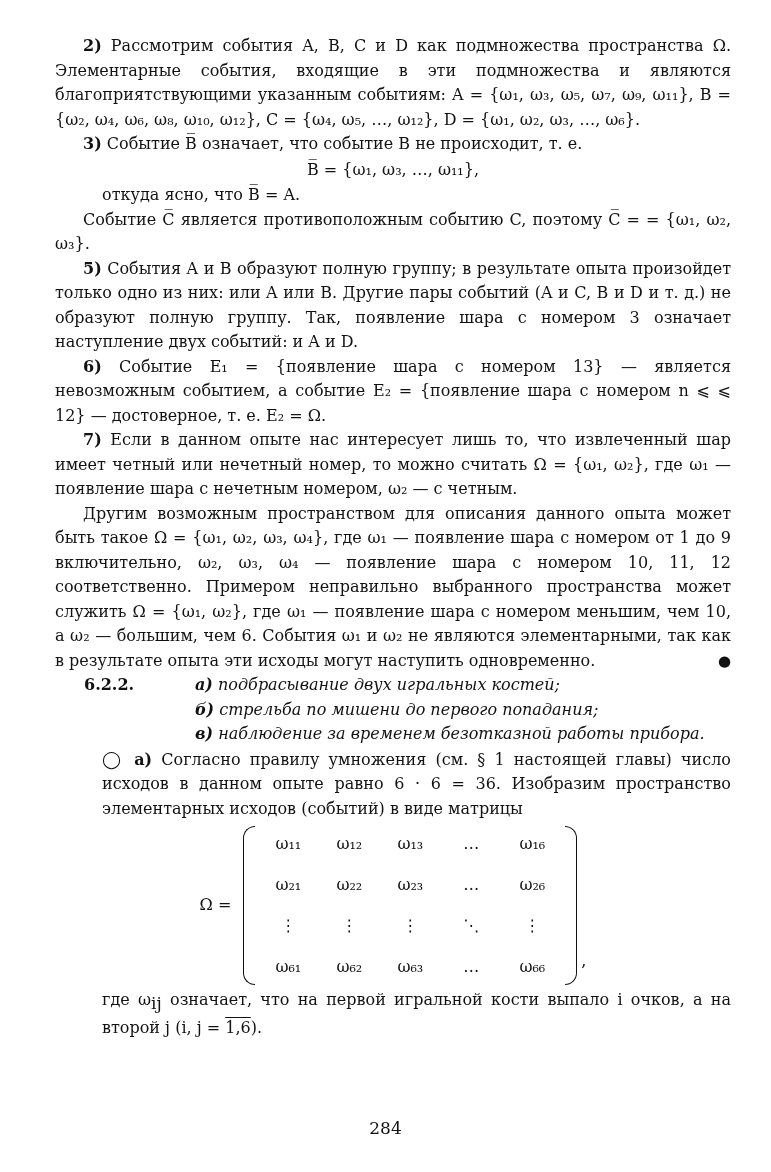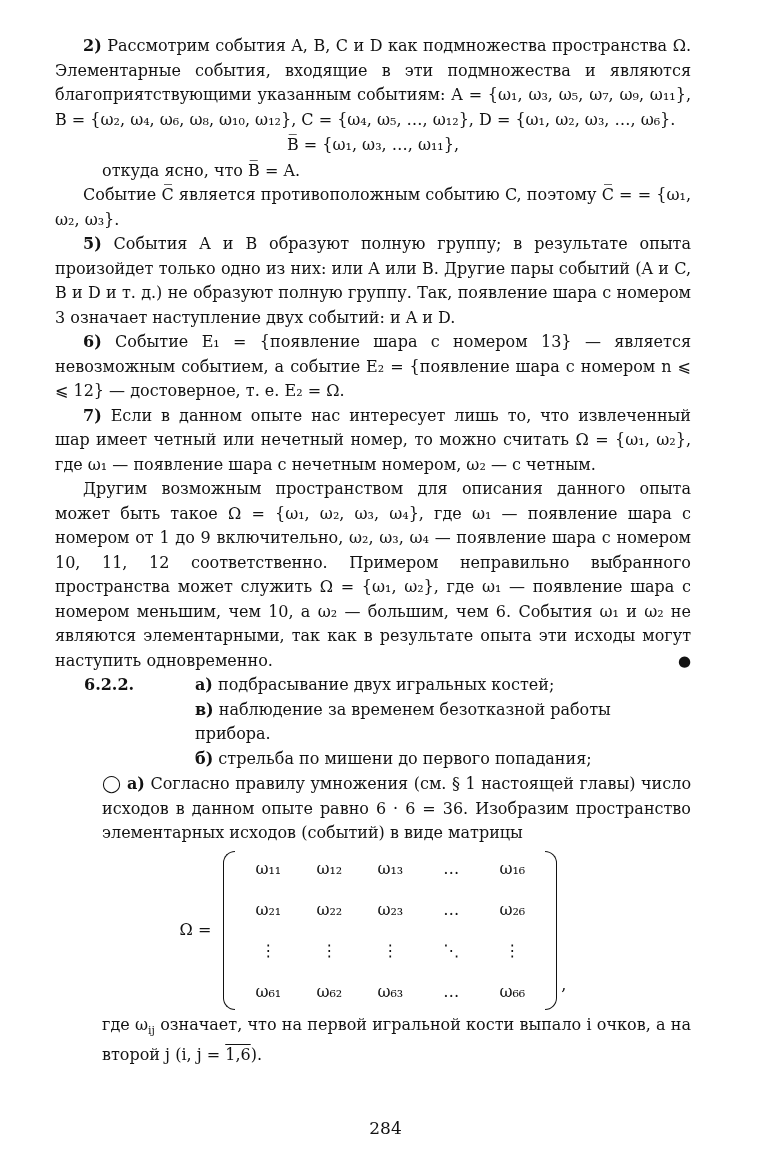--- a/index.html
+++ b/index.html
@@ -5,36 +5,36 @@
   * { box-sizing: border-box; }
   html, body { margin: 0; padding: 0; background: #ffffff; }
   .page {
     width: 771px;
     height: 1172px;
     background: #ffffff;
     color: #121212;
     font-family: "DejaVu Serif", "Liberation Serif", serif;
     font-size: 16px;
     line-height: 24.5px;
-    padding: 34px 80px 0 55px;
+    padding: 34px 40px 0 55px;
     position: relative;
     overflow: hidden;
   }
   p { margin: 0; text-align: justify; }
   .para { text-indent: 28px; }
   .noindent { text-indent: 0; margin-left: 47px; }
   .display { text-align: center; text-indent: 0; margin: 1px 0; }
   b { font-weight: bold; }
 
   .qed-dot { float: right; font-size: 15px; }
 
   .problem { display: flex; margin-left: 29px; }
   .prob-num { flex: 0 0 88px; }
   .prob-body { flex: 1; }
-  .prob-list { margin-left: 23px; }
+  .prob-list { margin-left: 23px; font-style: italic; }
   .prob-list p { text-align: left; }
 
   .open-circle { font-size: 17px; }
 
   .matrix-row { display: flex; justify-content: center; align-items: center; margin: 5px 0 3px; }
   .mat-lhs { margin-right: 12px; }
   .paren { width: 12px; align-self: stretch; }
   .paren-l { border-left: 1.6px solid #121212; border-top: 1.6px solid #121212; border-bottom: 1.6px solid #121212; border-radius: 16px 0 0 16px; }
   .paren-r { border-right: 1.6px solid #121212; border-top: 1.6px solid #121212; border-bottom: 1.6px solid #121212; border-radius: 0 16px 16px 0; }
   .mat-grid {
@@ -43,36 +43,37 @@
     column-gap: 14px;
     row-gap: 3px;
     padding: 7px 12px;
     line-height: 22px;
     gap: 19px;
   }
   .mat-grid span { text-align: center; }
   .mat-comma { align-self: flex-end; padding-bottom: 12px; margin-left: 4px; }
 
   .ovl { text-decoration: overline; }
-  sub { font-size: 11px; }
+  sub { font-size: 17px; }
 
   .footer {
     position: absolute;
     left: 0; right: 0; bottom: 32px;
     text-align: center;
     font-size: 17px;
   }
 </style>
 </head>
 <body>
 
 <div class="page">
 
   <p class="para"><b>2)</b> <span>Рассмотрим события A, B, C и D как подмножества пространства Ω. Элементарные события, входящие в эти подмножества и являются благоприятствующими указанным событиям: A = {ω₁, ω₃, ω₅, ω₇, ω₉, ω₁₁}, B = {ω₂, ω₄, ω₆, ω₈, ω₁₀, ω₁₂}, C = {ω₄, ω₅, …, ω₁₂}, D = {ω₁, ω₂, ω₃, …, ω₆}.</span></p>
 
+  <p class="para"><b>3)</b> <span>Событие B̅ означает, что событие B не происходит, т. е.</span></p>
 
   <p class="display"><span>B̅ = {ω₁, ω₃, …, ω₁₁},</span></p>
 
   <p class="noindent"><span>откуда ясно, что B̅ = A.</span></p>
 
   <p class="para"><span>Событие C̅ является противоположным событию C, поэтому C̅ = = {ω₁, ω₂, ω₃}.</span></p>
 
 
   <p class="para"><b>5)</b> <span>События A и B образуют полную группу; в результате опыта произойдет только одно из них: или A или B. Другие пары событий (A и C, B и D и т. д.) не образуют полную группу. Так, появление шара с номером 3 означает наступление двух событий: и A и D.</span></p>
 
@@ -80,22 +81,22 @@
 
   <p class="para"><b>7)</b> <span>Если в данном опыте нас интересует лишь то, что извлеченный шар имеет четный или нечетный номер, то можно считать Ω = {ω₁, ω₂}, где ω₁ — появление шара с нечетным номером, ω₂ — с четным.</span></p>
 
   <p class="para"><span>Другим возможным пространством для описания данного опыта может быть такое Ω = {ω₁, ω₂, ω₃, ω₄}, где ω₁ — появление шара с номером от 1 до 9 включительно, ω₂, ω₃, ω₄ — появление шара с номером 10, 11, 12 соответственно. Примером неправильно выбранного пространства может служить Ω = {ω₁, ω₂}, где ω₁ — появление шара с номером меньшим, чем 10, а ω₂ — большим, чем 6. События ω₁ и ω₂ не являются элементарными, так как в результате опыта эти исходы могут наступить одновременно.</span><span class="qed-dot">●</span></p>
 
   <div class="problem">
     <b class="prob-num">6.2.2.</b>
     <div class="prob-body">
       <div class="prob-list">
         <p><b>а)</b> <span>подбрасывание двух игральных костей;</span></p>
+        <p><b>б)</b> <span>стрельба по мишени до первого попадания;</span></p>
         <p><b>в)</b> <span>наблюдение за временем безотказной работы прибора.</span></p>
-        <p><b>б)</b> <span>стрельба по мишени до первого попадания;</span></p>
       </div>
     </div>
   </div>
 
   <p class="noindent"><span class="open-circle">◯</span> <b>а)</b> <span>Согласно правилу умножения (см. § 1 настоящей главы) число исходов в данном опыте равно 6 · 6 = 36. Изобразим пространство элементарных исходов (событий) в виде матрицы</span></p>
 
   <div class="matrix-row">
     <span class="mat-lhs">Ω =</span>
     <span class="paren paren-l"></span>
     <span class="mat-grid">

